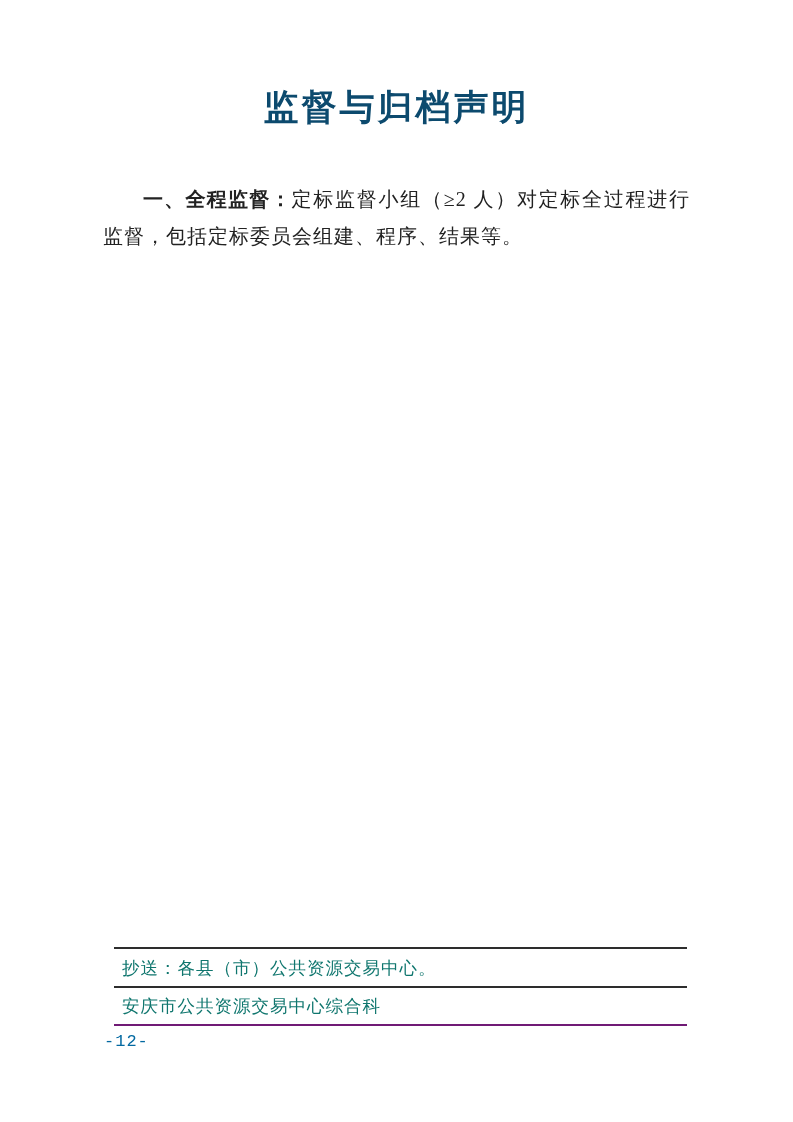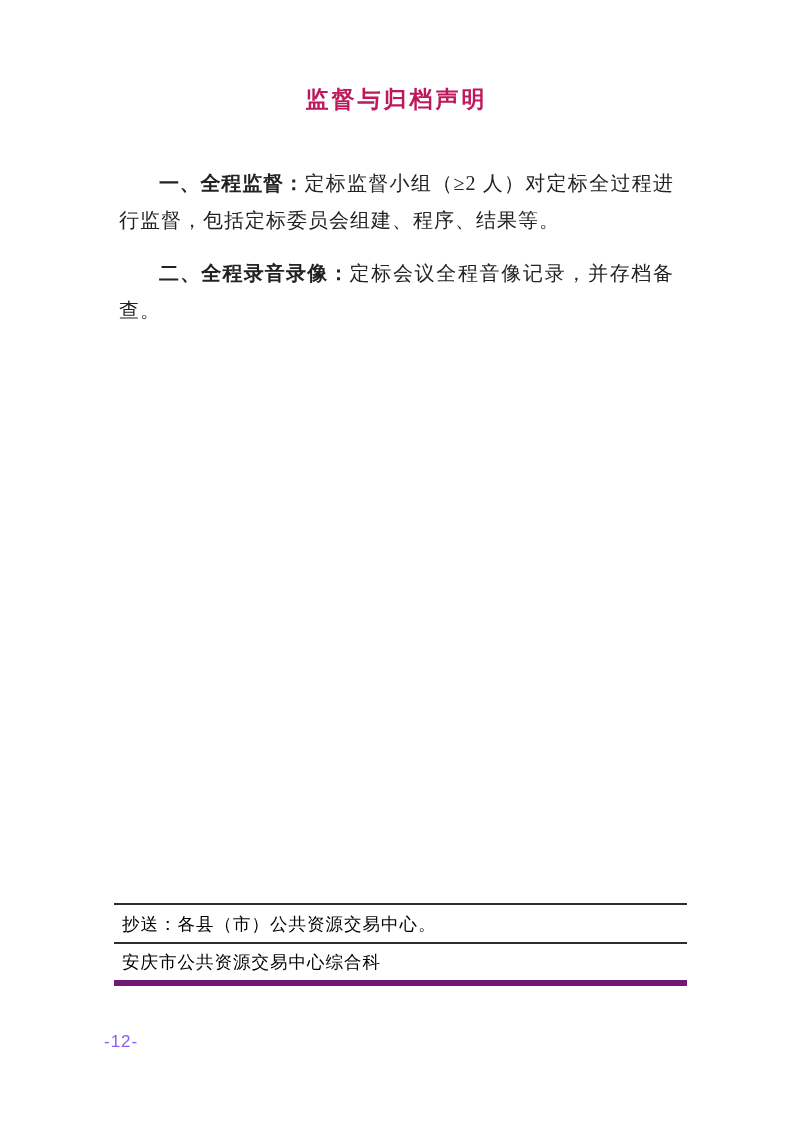--- a/index.html
+++ b/index.html
@@ -18,97 +18,94 @@
   }
   .content {
     position: absolute;
     left: 103px;
     right: 103px;
     top: 0;
   }
   .doc-title {
     margin-top: 84px;
     text-align: center;
-    font-size: 23px;
+    font-size: 35px;
     font-weight: bold;
     letter-spacing: 3px;
     font-family: "Liberation Serif", "DejaVu Serif", serif;
-    color: #be185d;
+    color: #0c4a6e;
   }
   .body-text {
     margin-top: 50px;
   }
   .body-text p {
-    margin: 16px;
+    margin: 0;
     font-size: 20px;
     line-height: 37px;
     text-indent: 2em;
     text-align: justify;
     letter-spacing: 1px;
     color: #222222;
   }
   .para-lead {
     font-weight: bold;
     font-family: "Liberation Sans", "DejaVu Sans", sans-serif;
     letter-spacing: 0.5px;
   }
   .footer {
     position: absolute;
     left: 114px;
     right: 106px;
-    top: 903px;
+    top: 947px;
     font-size: 17.5px;
-    color: #000000;
+    color: #0f766e;
   }
   .footer-row-1 {
     border-top: 2px solid #2d2d2d;
     border-bottom: 2px solid #2d2d2d;
     height: 37px;
     display: flex;
     align-items: center;
     padding-left: 8px;
     letter-spacing: 1px;
   }
   .footer-row-2 {
-    border-bottom: 6px solid #701a75;
+    border-bottom: 2px solid #701a75;
     height: 36px;
     display: flex;
     align-items: center;
     justify-content: space-between;
     padding-left: 8px;
     letter-spacing: 1px;
   }
   .page-number {
     position: absolute;
     left: 104px;
     top: 1032px;
     font-size: 17px;
     letter-spacing: 1px;
-    font-family: Liberation Sans, sans-serif;
-    color: #8b5cf6;
+    font-family: Liberation Mono, monospace;
+    color: #0369a1;
   }
 </style>
 </head>
 <body>
 
 <div class="page">
 
   <div class="content">
 
     <div class="doc-title">监督与归档声明</div>
 
     <div class="body-text">
 
       <p>
         <span class="para-lead">一、全程监督：</span><span>定标监督小组（≥2 人）对定标全过程进行监督，包括定标委员会组建、程序、结果等。</span>
       </p>
 
-      <p>
-        <span class="para-lead">二、全程录音录像：</span><span>定标会议全程音像记录，并存档备查。</span>
-      </p>
 
 
 
     </div>
   </div>
 
   <div class="footer">
     <div class="footer-row-1">
       <span>抄送：各县（市）公共资源交易中心。</span>
     </div>

